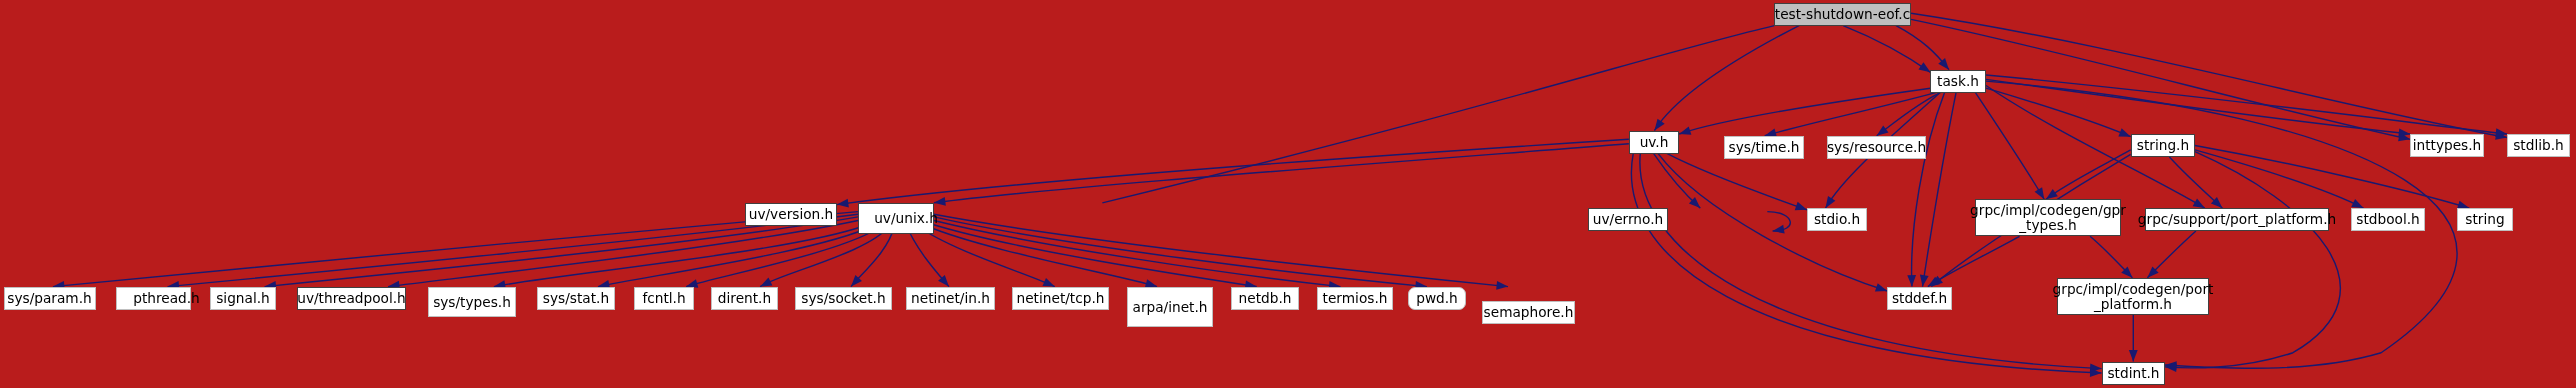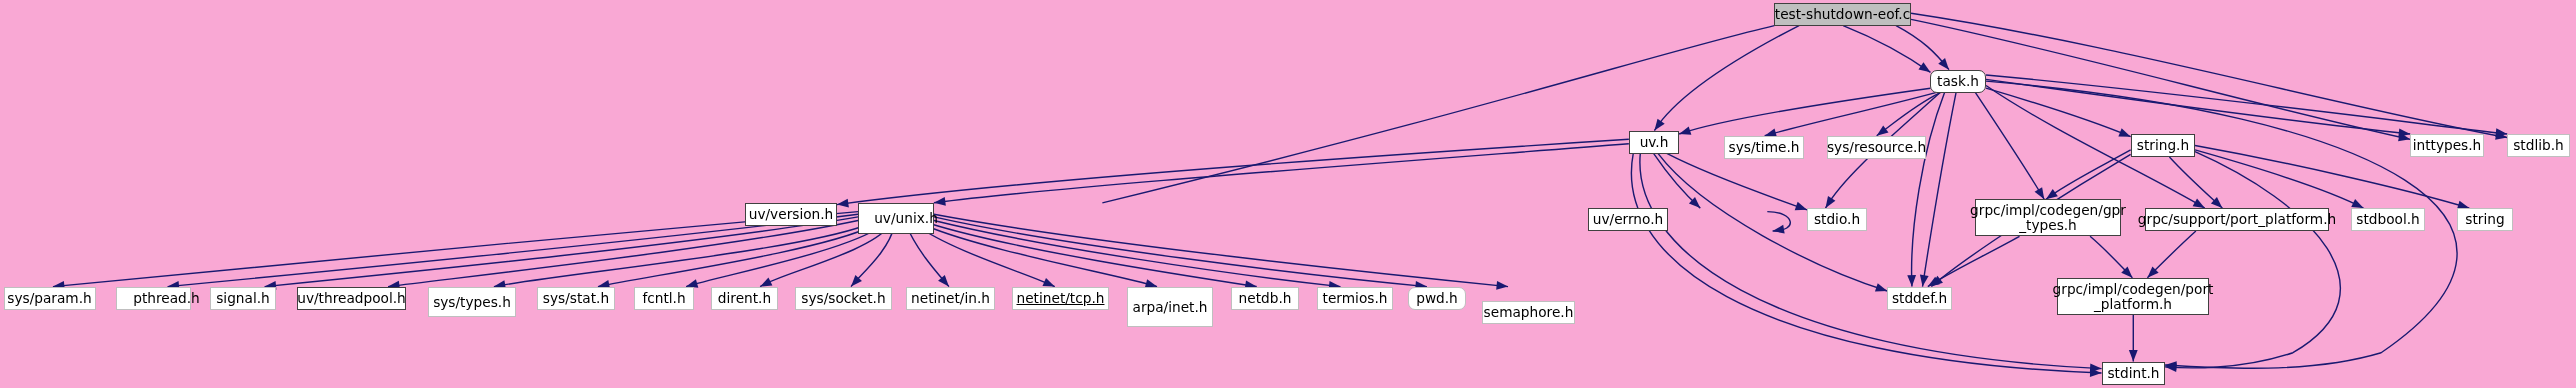--- a/index.html
+++ b/index.html
@@ -1,16 +1,16 @@
 <!DOCTYPE html>
 <html style="font-size:14px"><head>
 <meta charset="utf-8">
 <style>
   html,body{margin:0;padding:0;background:#ffffff;}
-  #canvas{position:relative;width:2576px;height:388px;background:#f9a8d4;
+  #canvas{position:relative;width:2576px;height:388px;background:#b91c1c;
           font-family:"DejaVu Sans","Liberation Sans",sans-serif;overflow:hidden;}
   svg.edges{position:absolute;left:0;top:0;width:2576px;height:388px;overflow:visible;}
   .node{position:absolute;box-sizing:border-box;display:flex;align-items:center;
         justify-content:center;text-align:center;background:#ffffff;
         border:0.9px solid #bfbfbf;color:#000000;font-size:13.7px;line-height:15px;
         white-space:pre;}
   .node.strong{border:1.4px solid #404040;}
   .node.root{background:#bfbfbf;border:1.4px solid #404040;}
   .node span{pointer-events:none;}
 </style>
@@ -118,21 +118,21 @@
       <polygon points="2186,325 2199.6750982888248,322.3558202044893 2194.3787153617236,313.8735841850478" fill="#191970"></polygon>
       <path d="M 2370,268 C 2390,285 2405,302 2418,315" fill="none" stroke="#191970" stroke-width="1.6"></path>
       <polygon points="2418,315 2412.504490683453,302.2015869205693 2405.3446028767585,309.18270478202635" fill="#191970"></polygon>
       <path d="M 2490,262 C 2470,280 2450,300 2435,315" fill="none" stroke="#191970" stroke-width="1.6"></path>
       <polygon points="2435,315 2447.7341225143637,309.35711742199305 2440.6708191078733,302.2782937211325" fill="#191970"></polygon>
       <path d="M 2419,357 C 2419,380 2419,395 2419,410" fill="none" stroke="#191970" stroke-width="1.6"></path>
       <polygon points="2419,410 2424,397 2414,397" fill="#191970"></polygon>
     </svg>
   <div id="nodes">
       <div class="node root" style="left: 1774px; top: 2.6px; width: 137px; height: 23px;"><span>test-shutdown-eof.c</span></div>
-      <div class="node strong" style="left: 1930px; top: 70px; width: 56px; height: 23px; border-radius: 7px;"><span>task.h</span></div>
+      <div class="node strong" style="left: 1930px; top: 70px; width: 56px; height: 23px;"><span>task.h</span></div>
       <div class="node strong" style="left: 1629px; top: 131px; width: 50px; height: 23px;"><span>uv.h</span></div>
       <div class="node" style="left: 1724px; top: 136px; width: 80px; height: 23px;"><span>sys/time.h</span></div>
       <div class="node" style="left: 1827px; top: 136px; width: 99px; height: 23px;"><span>sys/resource.h</span></div>
       <div class="node strong" style="left: 2131px; top: 134px; width: 64px; height: 23px;"><span>string.h</span></div>
       <div class="node" style="left: 2410px; top: 134px; width: 74px; height: 23px;"><span>inttypes.h</span></div>
       <div class="node" style="left: 2507px; top: 134px; width: 63px; height: 23px;"><span>stdlib.h</span></div>
       <div class="node strong" style="left: 745px; top: 203px; width: 92px; height: 23px;"><span>uv/version.h</span></div>
       <div class="node strong" style="left: 858px; top: 203px; width: 76px; height: 31px; padding-left: 20px;"><span>uv/unix.h</span></div>
       <div class="node strong" style="left: 1588px; top: 208px; width: 80px; height: 23px;"><span>uv/errno.h</span></div>
       <div class="node" style="left: 1807px; top: 208px; width: 60px; height: 23px;"><span>stdio.h</span></div>
@@ -144,21 +144,21 @@
       <div class="node" style="left: 3.5px; top: 287px; width: 92px; height: 23px;"><span>sys/param.h</span></div>
       <div class="node" style="left: 116px; top: 287px; width: 75px; height: 23px; padding-left: 26px;"><span>pthread.h</span></div>
       <div class="node" style="left: 210px; top: 287px; width: 66px; height: 23px;"><span>signal.h</span></div>
       <div class="node strong" style="left: 297px; top: 287px; width: 109px; height: 23px;"><span>uv/threadpool.h</span></div>
       <div class="node" style="left: 428px; top: 287px; width: 88px; height: 30px;"><span>sys/types.h</span></div>
       <div class="node" style="left: 537px; top: 287px; width: 78px; height: 23px;"><span>sys/stat.h</span></div>
       <div class="node" style="left: 634px; top: 287px; width: 60px; height: 23px;"><span>fcntl.h</span></div>
       <div class="node" style="left: 711px; top: 287px; width: 67px; height: 23px;"><span>dirent.h</span></div>
       <div class="node" style="left: 795px; top: 287px; width: 97px; height: 23px;"><span>sys/socket.h</span></div>
       <div class="node" style="left: 906px; top: 287px; width: 89px; height: 23px;"><span>netinet/in.h</span></div>
-      <div class="node" style="left: 1012px; top: 287px; width: 97px; height: 23px; text-decoration: underline;"><span>netinet/tcp.h</span></div>
+      <div class="node" style="left: 1012px; top: 287px; width: 97px; height: 23px;"><span>netinet/tcp.h</span></div>
       <div class="node" style="left: 1127px; top: 287px; width: 86px; height: 40px; justify-content: center;"><span>arpa/inet.h</span></div>
       <div class="node" style="left: 1231px; top: 287px; width: 68px; height: 23px;"><span>netdb.h</span></div>
       <div class="node" style="left: 1317px; top: 287px; width: 76px; height: 23px;"><span>termios.h</span></div>
       <div class="node" style="left: 1408px; top: 287px; width: 58px; height: 23px; border-radius: 7px;"><span>pwd.h</span></div>
       <div class="node" style="left: 1482px; top: 301px; width: 93px; height: 23px;"><span>semaphore.h</span></div>
       <div class="node" style="left: 1887px; top: 287px; width: 65px; height: 23px;"><span>stddef.h</span></div>
       <div class="node strong" style="left: 2057px; top: 278px; width: 152px; height: 37px;"><span>grpc/impl/codegen/port
 _platform.h</span></div>
       <div class="node strong" style="left: 2102px; top: 362px; width: 63px; height: 23px;"><span>stdint.h</span></div>
     </div>

